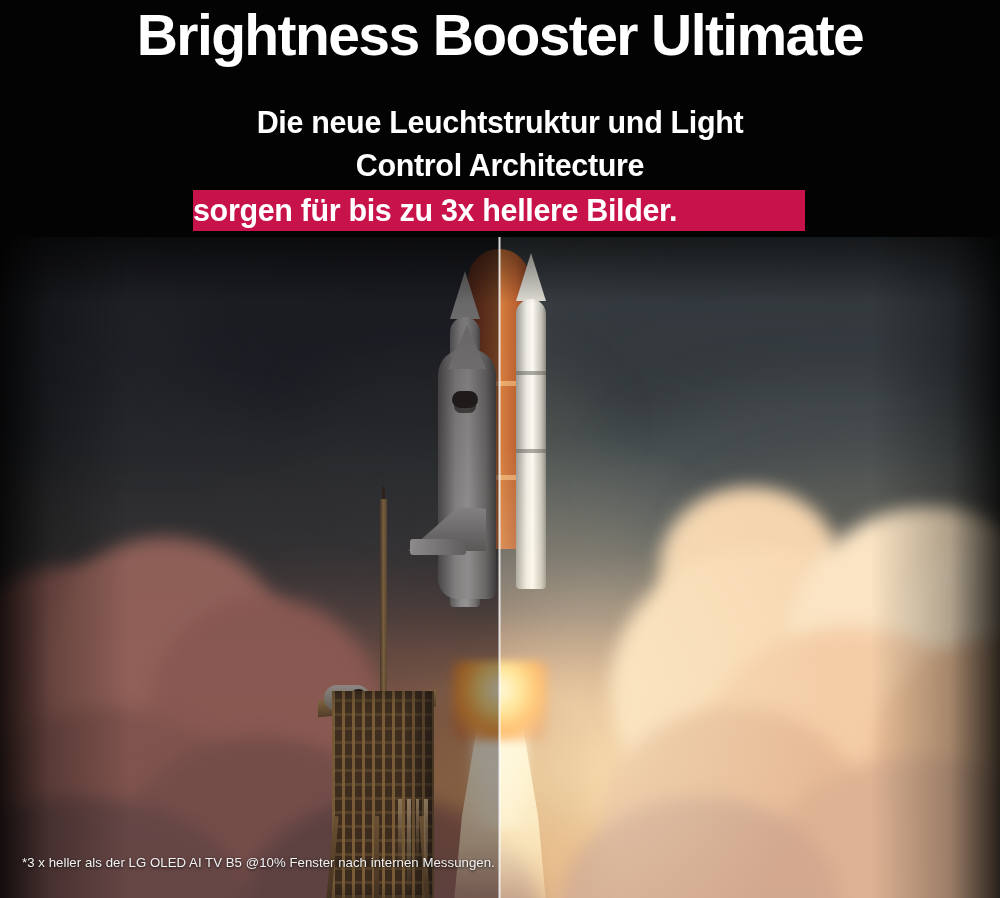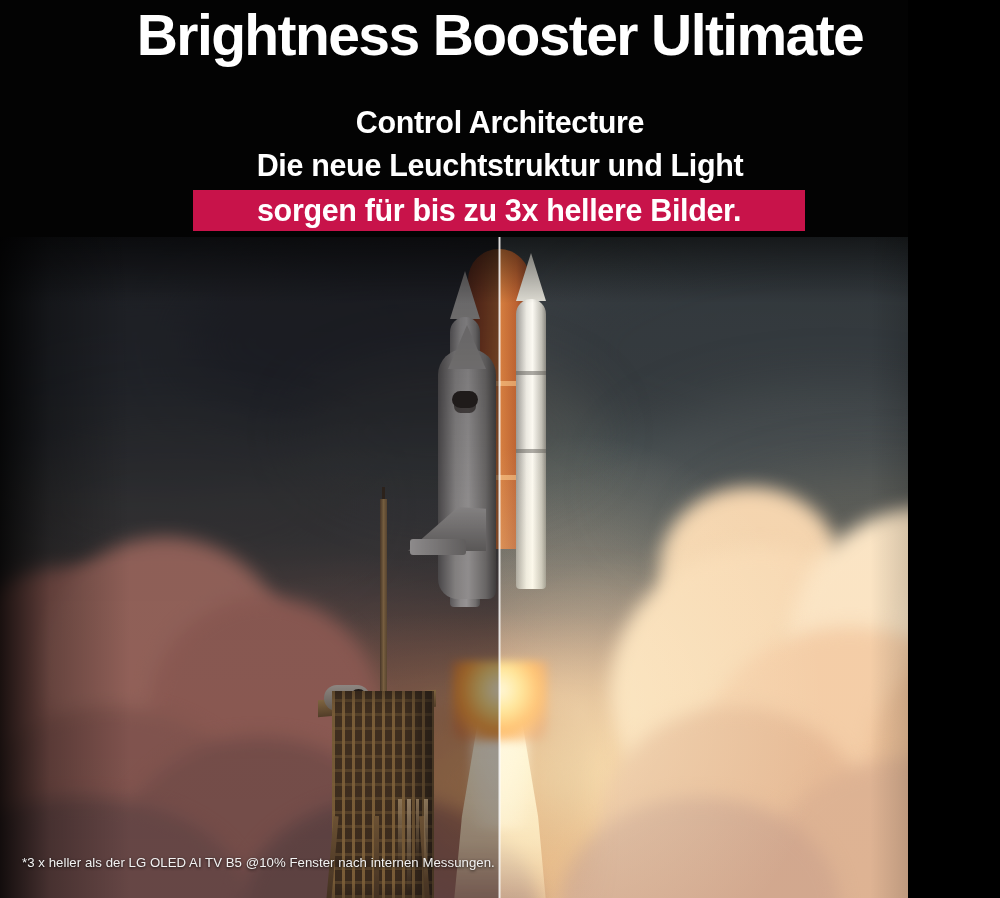--- a/index.html
+++ b/index.html
@@ -5,21 +5,21 @@
 <style>
   * { margin:0; padding:0; box-sizing:border-box; }
 
   html,body{
     background:#000;
     font-family:"Liberation Sans", sans-serif;
   }
 
   #banner{
     position:relative;
-    width:908px;
+    width:1000px;
     height:898px;
     background:#000;
     overflow:hidden;
   }
 
   
   #header-block{
     position:absolute;
     left:0; top:0;
     width:1000px;
@@ -57,21 +57,21 @@
     position:absolute;
     left:193px; top:190px;
     width:612px;
     height:41px;
     background:#c8134a;
     color:#ffffff;
     font-size:30.5px;
     font-weight:bold;
     letter-spacing:-0.35px;
     line-height:41px;
-    text-align:center;
+    text-align:left;
     white-space:nowrap;
   }
 
   
   #photo{
     position:absolute;
     left:0; top:237px;
     width:1000px;
     height:661px;
     overflow:hidden;
@@ -357,22 +357,22 @@
 </head>
 <body>
 
 <div id="banner">
 
   <div id="header-block">
 
     <h1 id="page-title">Brightness Booster Ultimate</h1>
 
     <div id="subtitle">
+      <span class="sub-line">Die neue Leuchtstruktur und Light</span>
       <span class="sub-line">Control Architecture</span>
-      <span class="sub-line">Die neue Leuchtstruktur und Light</span>
     </div>
 
     <div id="highlight-badge">sorgen für bis zu 3x hellere Bilder.</div>
   </div>
 
   <div id="photo">
 
     <div class="half" id="half-left">
       <div class="sky sky-base">
         <div class="cloudmass cm1"></div>

